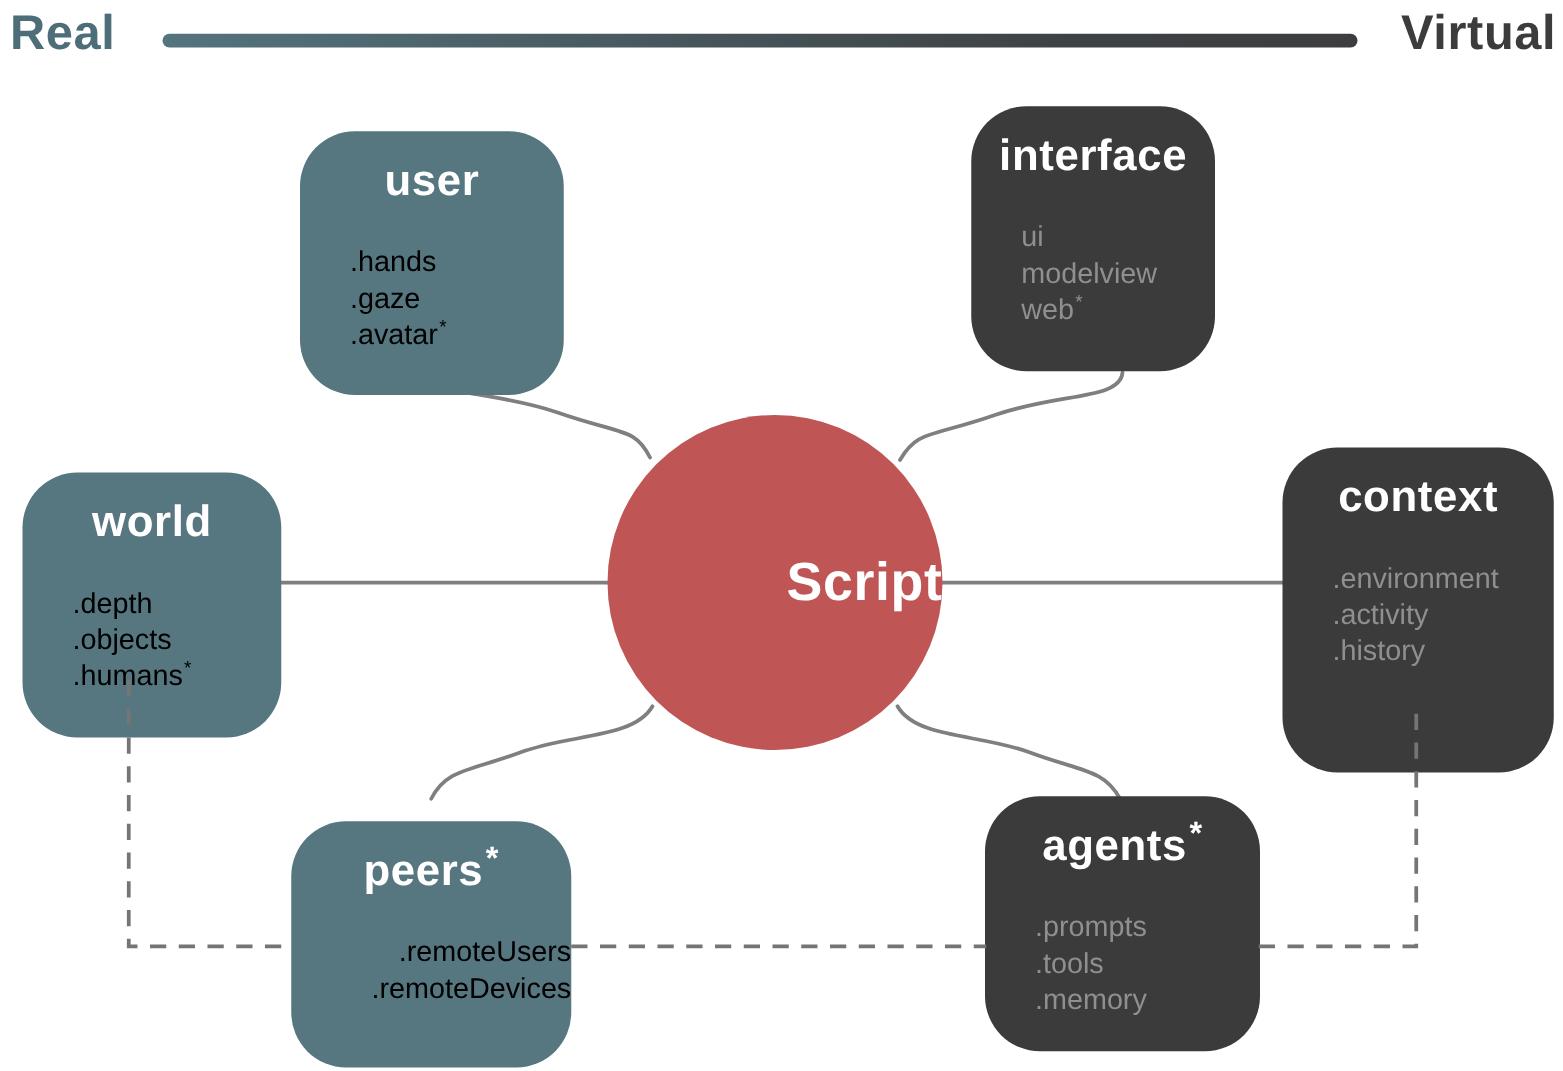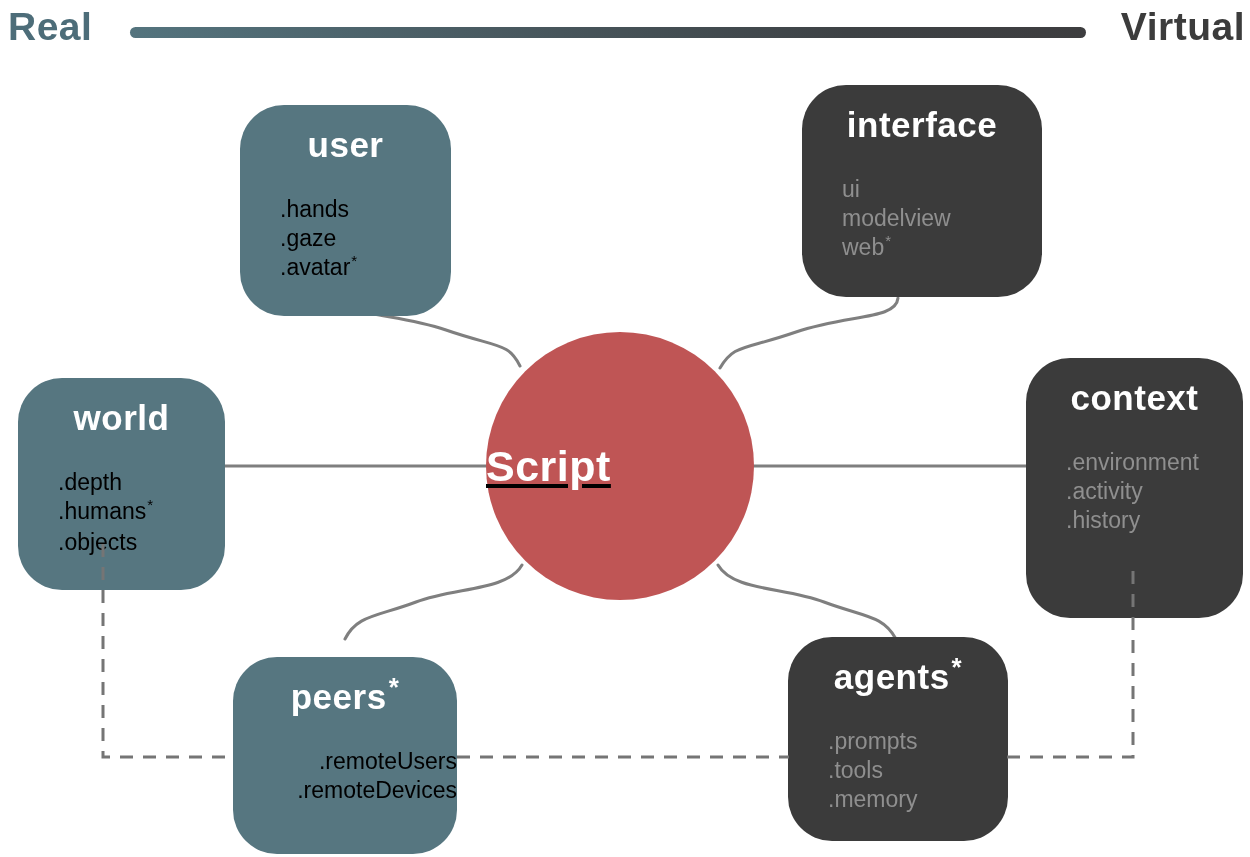--- a/index.html
+++ b/index.html
@@ -35,30 +35,30 @@
     text-align:center;color:#ffffff;font-weight:700;font-size:35px;
     letter-spacing:0.5px;
   }
   .node-title .star{font-size:26px;position:relative;top:-13px;margin-left:2px;}
   .node-items{margin-top:30px;padding-left:40px;font-size:23px;line-height:29px;}
   .pos-peers .node-items{text-align:right;}
   .teal .node-items{color:#000000;}
   .dark .node-items{color:#8f8f8f;}
   .node-item .star-sm{font-size:15px;position:relative;top:-9px;margin-left:1px;}
   .pos-user{left:240px;top:85px;width:211px;height:211px;}
-  .pos-interface{left:802px;top:85px;width:240px;height:212px;}
+  .pos-interface{left:777px;top:85px;width:195px;height:212px;}
   .pos-world{left:18px;top:358px;width:207px;height:212px;}
   .pos-context{left:1026px;top:358px;width:217px;height:260px;}
   .pos-peers{left:233px;top:637px;width:224px;height:197px;}
   .pos-agents{left:788px;top:637px;width:220px;height:204px;}
   
   .script-circle{
     position:absolute;left:486px;top:332px;width:268px;height:268px;
     border-radius:50%;background:#bf5555;z-index:2;
-    display:flex;align-items:center;justify-content:flex-start;text-decoration:underline;
+    display:flex;align-items:center;justify-content:flex-end;
   }
   .script-label{
     color:#ffffff;font-size:43px;font-weight:700;letter-spacing:0.5px;
   }
 </style>
 </head>
 <body>
 
 <svg id="solid-layer" class="layer" width="1250" height="857" viewBox="0 0 1250 857">
   <g fill="none" stroke="#7f7f7f" stroke-width="3" stroke-linecap="round">
@@ -98,22 +98,22 @@
       <div class="node-item">ui</div>
       <div class="node-item">modelview</div>
       <div class="node-item">web<span class="star-sm">*</span></div>
     </div>
 </div>
 
 <div class="node teal pos-world">
   <div class="node-title">world</div>
   <div class="node-items">
       <div class="node-item">.depth</div>
+      <div class="node-item">.objects</div>
       <div class="node-item">.humans<span class="star-sm">*</span></div>
-      <div class="node-item">.objects</div>
     </div>
 </div>
 
 <div class="node dark pos-context">
   <div class="node-title">context</div>
   <div class="node-items">
       <div class="node-item">.environment</div>
       <div class="node-item">.activity</div>
       <div class="node-item">.history</div>
     </div>

